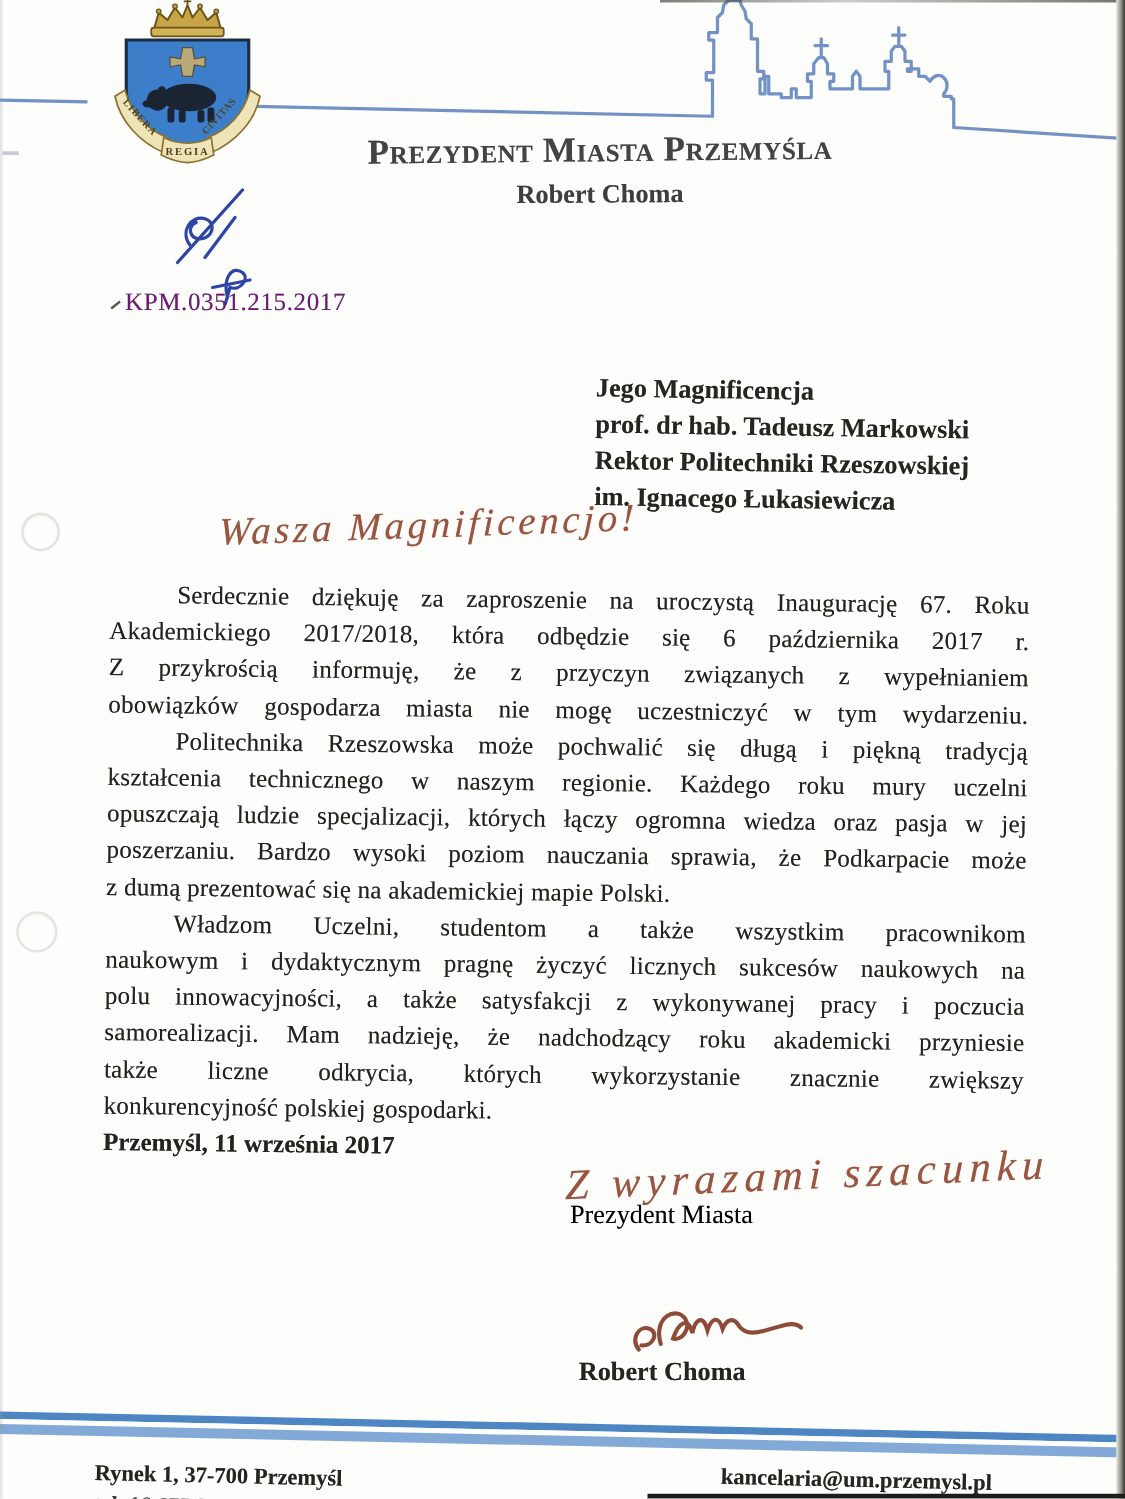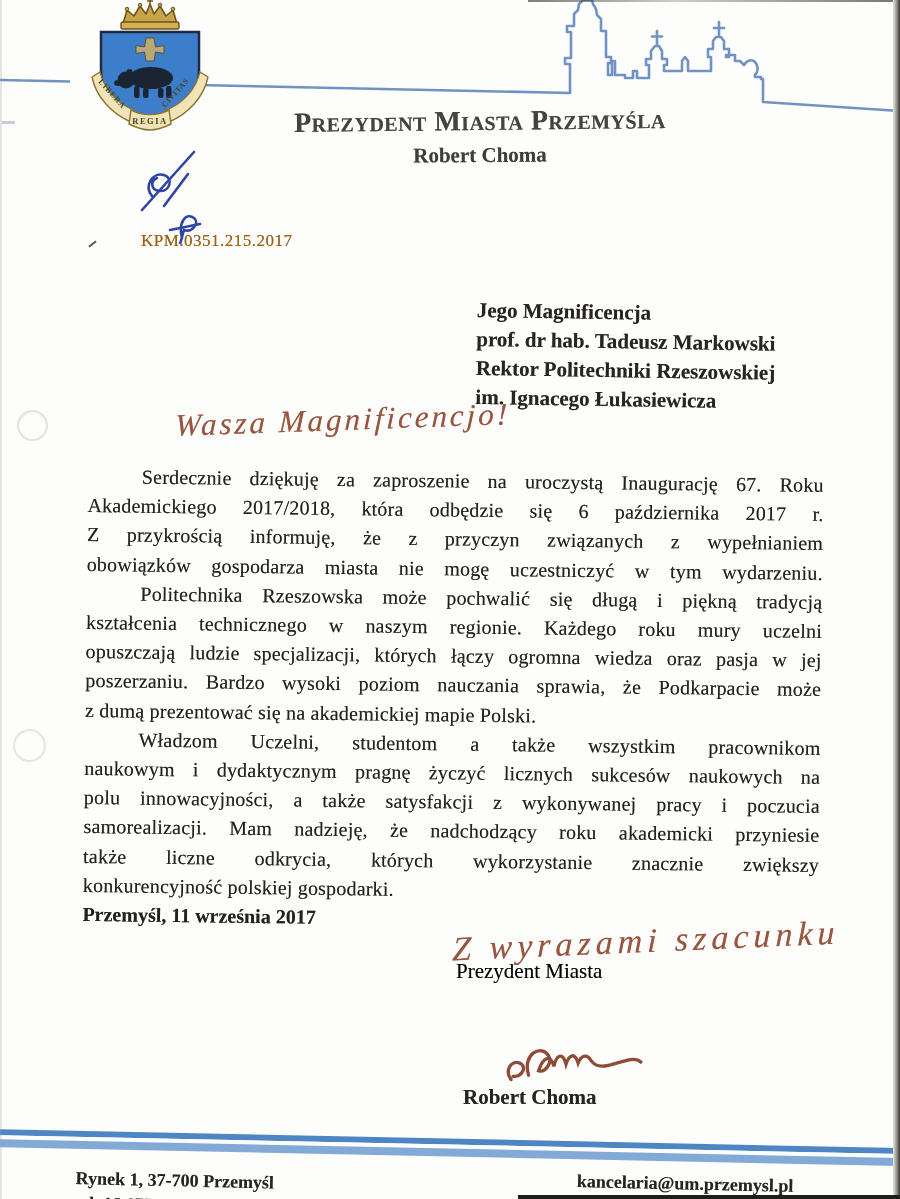--- a/index.html
+++ b/index.html
@@ -15,23 +15,22 @@
     font-variant:small-caps;font-weight:bold;font-size:28px;letter-spacing:.5px;
     color:#45433f;transform:rotate(-0.6deg);
     text-shadow:0 0 .5px rgba(60,55,50,.5);
   }
   .officeholder{
     left:220px;top:143px;width:520px;text-align:center;
     font-weight:bold;font-size:21px;color:#403e3a;transform:rotate(-0.4deg);
     text-shadow:0 0 .5px rgba(60,55,50,.45);
   }
   .ref{
-    left:100px;top:231px;font-size:17px;letter-spacing:.5px;color:#a16207;
+    left:100px;top:231px;font-size:20px;letter-spacing:.5px;color:#701a75;
     text-shadow:0 0 .5px rgba(50,45,40,.5);
-    margin-left:41px;
   }
   .stray-tick{left:88px;top:243px;width:9px;height:0;border-top:2px solid #5a5852;transform:rotate(-38deg);}
   
   .recipient{
     left:477px;top:296px;font-weight:bold;font-size:21px;line-height:29px;
     transform:rotate(0.9deg);transform-origin:left top;color:#27251f;
     text-shadow:0 0 .5px rgba(50,45,40,.5);
   }
   
   .hw{

